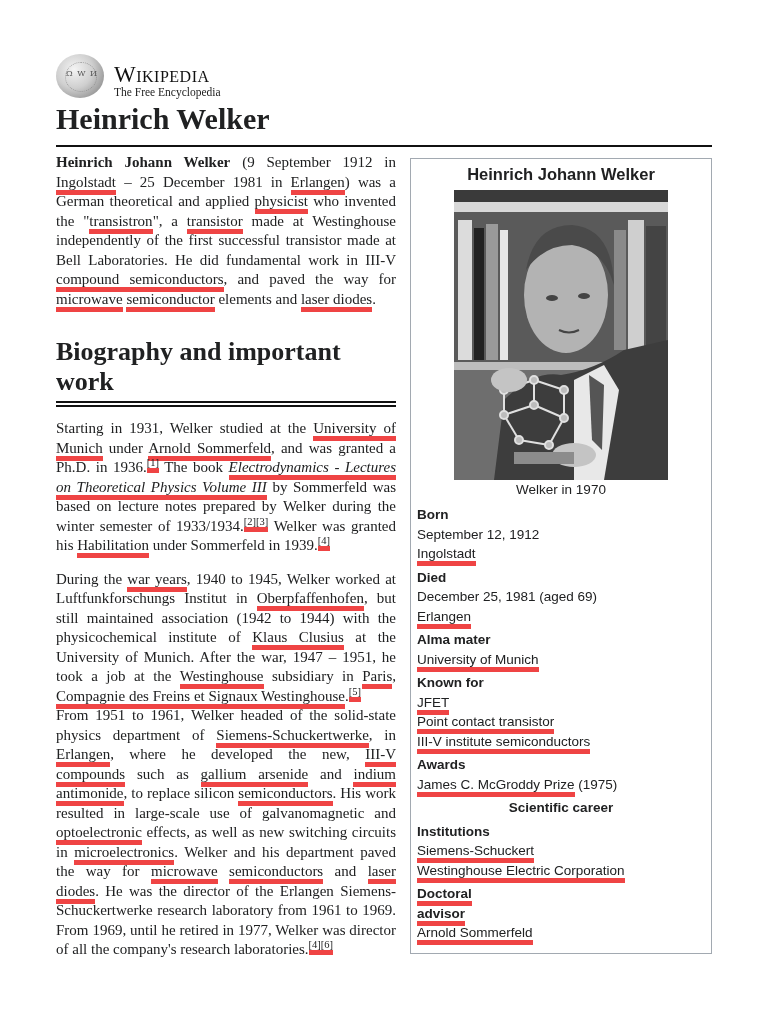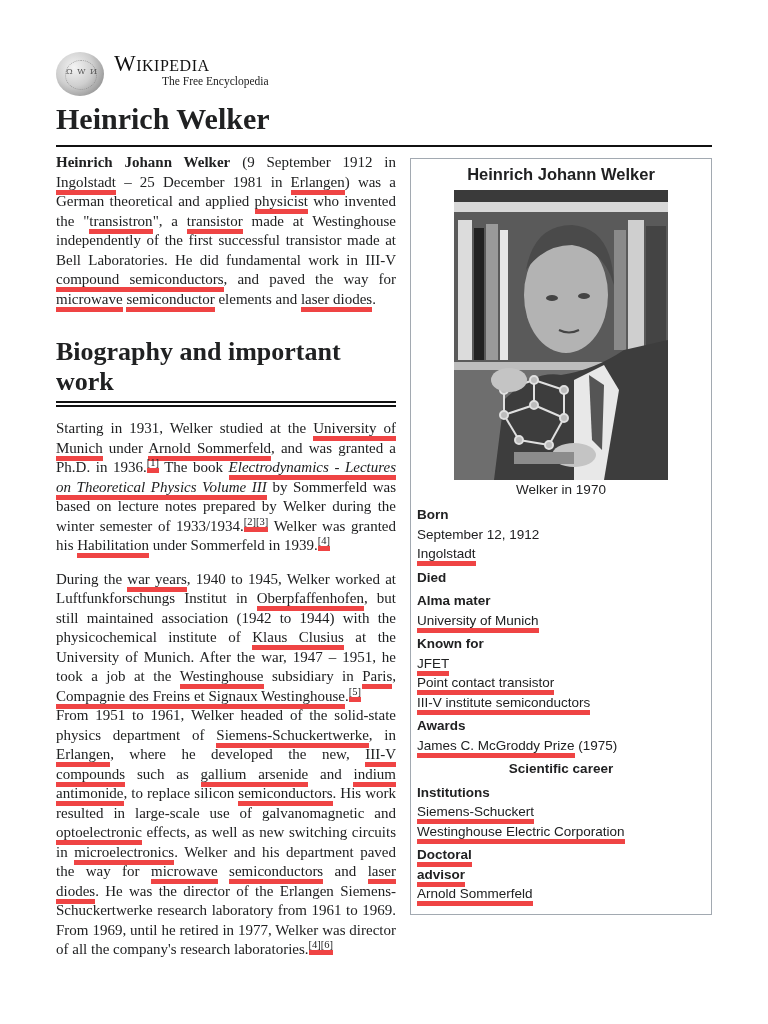--- a/index.html
+++ b/index.html
@@ -1,28 +1,28 @@
 <!DOCTYPE html>
 <html><head>
 <meta charset="utf-8">
 <style>
   html, body { margin: 0; padding: 0; background: #ffffff; }
   body { width: 768px; height: 1024px; position: relative; overflow: hidden; color: #202122; }
   .page { position: absolute; left: 56px; top: 52px; width: 656px; }
-  .logo-row { display: flex; align-items: flex-start; height: 46px; }
+  .logo-row { display: flex; align-items: flex-end; height: 46px; }
   .globe { width: 48px; height: 44px; border-radius: 50%;
     background: radial-gradient(circle at 38% 35%, #f4f4f4 0%, #cfcfcf 45%, #8d8d8d 85%, #6a6a6a 100%);
     position: relative; margin-right: 10px; }
   .globe::before { content: ""; position: absolute; left: 9px; top: 8px; width: 30px; height: 28px;
     border: 1px dotted #7a7a7a; border-radius: 50%; opacity: .6; }
   .globe::after { content: "Ω W И"; position: absolute; left: 10px; top: 15px; font-size: 8px; color: #555;
     font-family: "DejaVu Serif", serif; letter-spacing: 1px; }
   .wordmark { font-family: "Liberation Serif", serif; line-height: 1; }
   .wordmark .w1 { font-size: 23px; letter-spacing: 0.5px; font-variant: small-caps; color: #111; }
-  .wordmark .w2 { font-size: 11.5px; color: #222; margin-top: 1px; margin-left: 48px; }
+  .wordmark .w2 { font-size: 11.5px; color: #222; margin-top: 1px; }
   h1 { font-family: "Liberation Serif", serif; font-weight: bold; font-size: 30px; margin: 4px 0 0 0;
     padding-bottom: 9px; border-bottom: 2px solid #111; line-height: 34px; }
   .content { position: relative; margin-top: 6px; font-family: "Liberation Serif", serif; font-size: 15px;
     line-height: 19.5px; }
   .infobox { float: right; width: 302px; border: 1px solid #a2a9b1; background: #fff;
     margin: 5px 0 10px 14px; padding: 4px 6px 6px 6px; box-sizing: border-box;
     font-family: "Liberation Sans", sans-serif; font-size: 13.5px; line-height: 19.5px; color: #202122; }
   .ib-title { text-align: center; font-weight: bold; font-size: 16.5px; margin: 2px 0 5px 0; }
   .ib-photo { width: 214px; height: 290px; margin: 0 auto; display: block; background: #777;
     position: relative; overflow: hidden; }
@@ -107,20 +107,24 @@
 
       <div class="ib-row">
         <div class="ib-label">Born</div>
         <div class="ib-val">
           <div>September 12, 1912</div>
           <div><a class="lk">Ingolstadt</a></div>
         </div>
       </div>
       <div class="ib-row">
         <div class="ib-label">Died</div>
+        <div class="ib-val">
+          <div>December 25, 1981 (aged 69)</div>
+          <div><a class="lk">Erlangen</a></div>
+        </div>
       </div>
       <div class="ib-row">
         <div class="ib-label">Alma mater</div>
         <div class="ib-val"><a class="lk">University of Munich</a></div>
       </div>
       <div class="ib-row">
         <div class="ib-label">Known for</div>
         <div class="ib-val">
           <div><a class="lk">JFET</a></div>
           <div><a class="lk">Point contact transistor</a></div>

